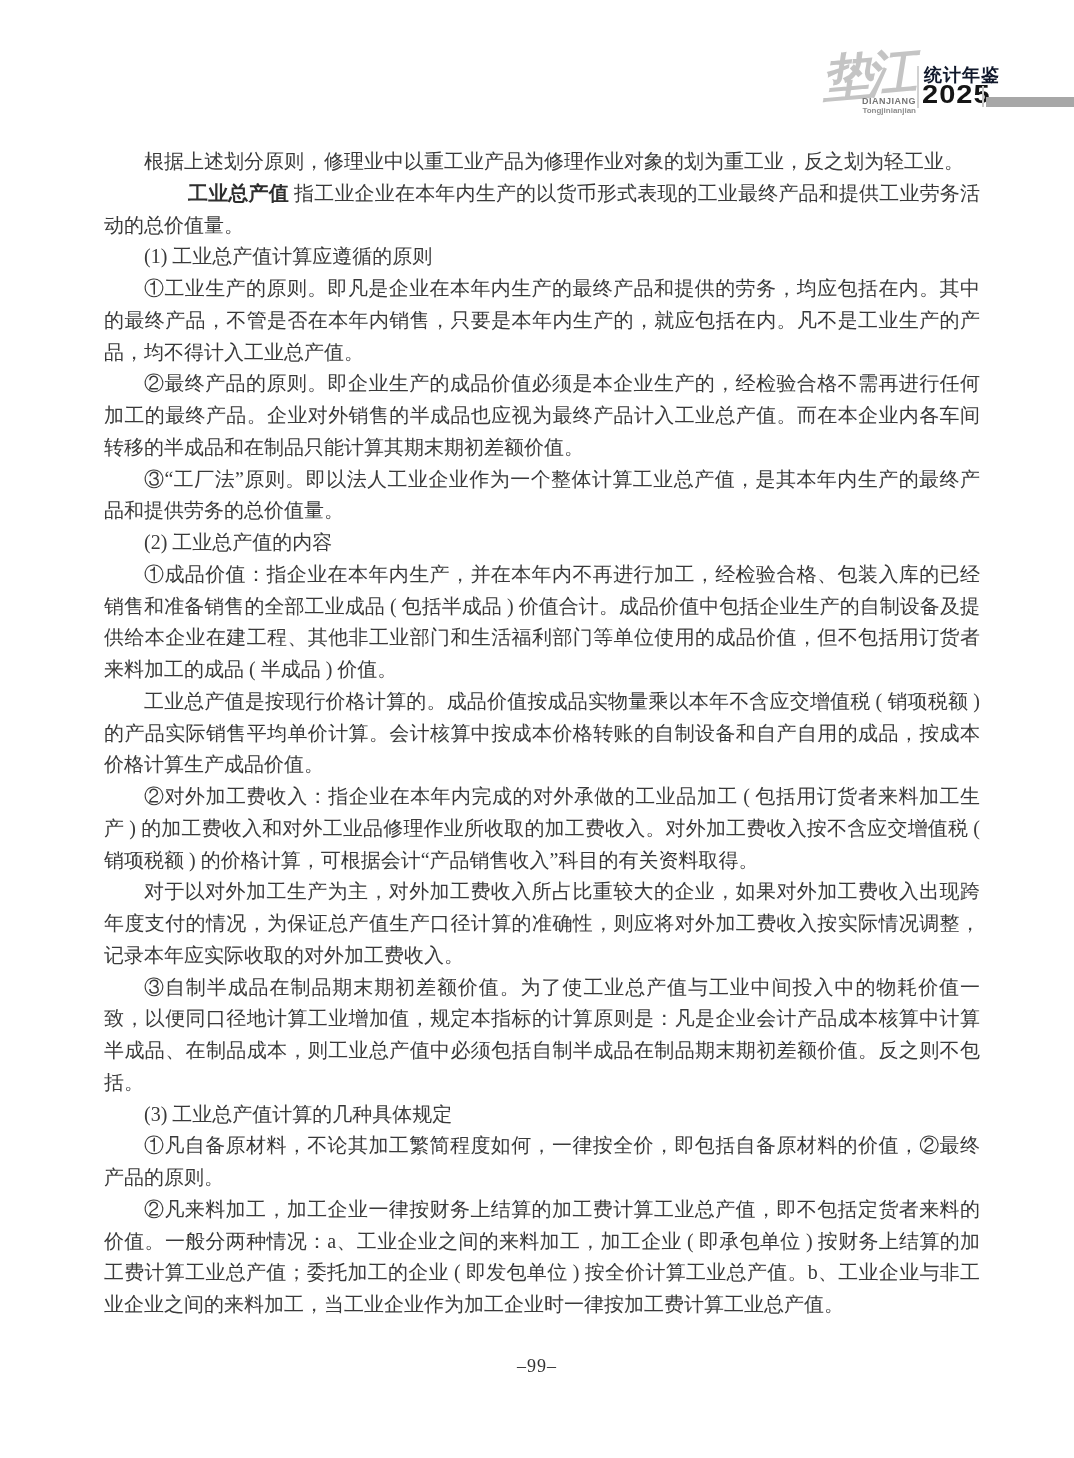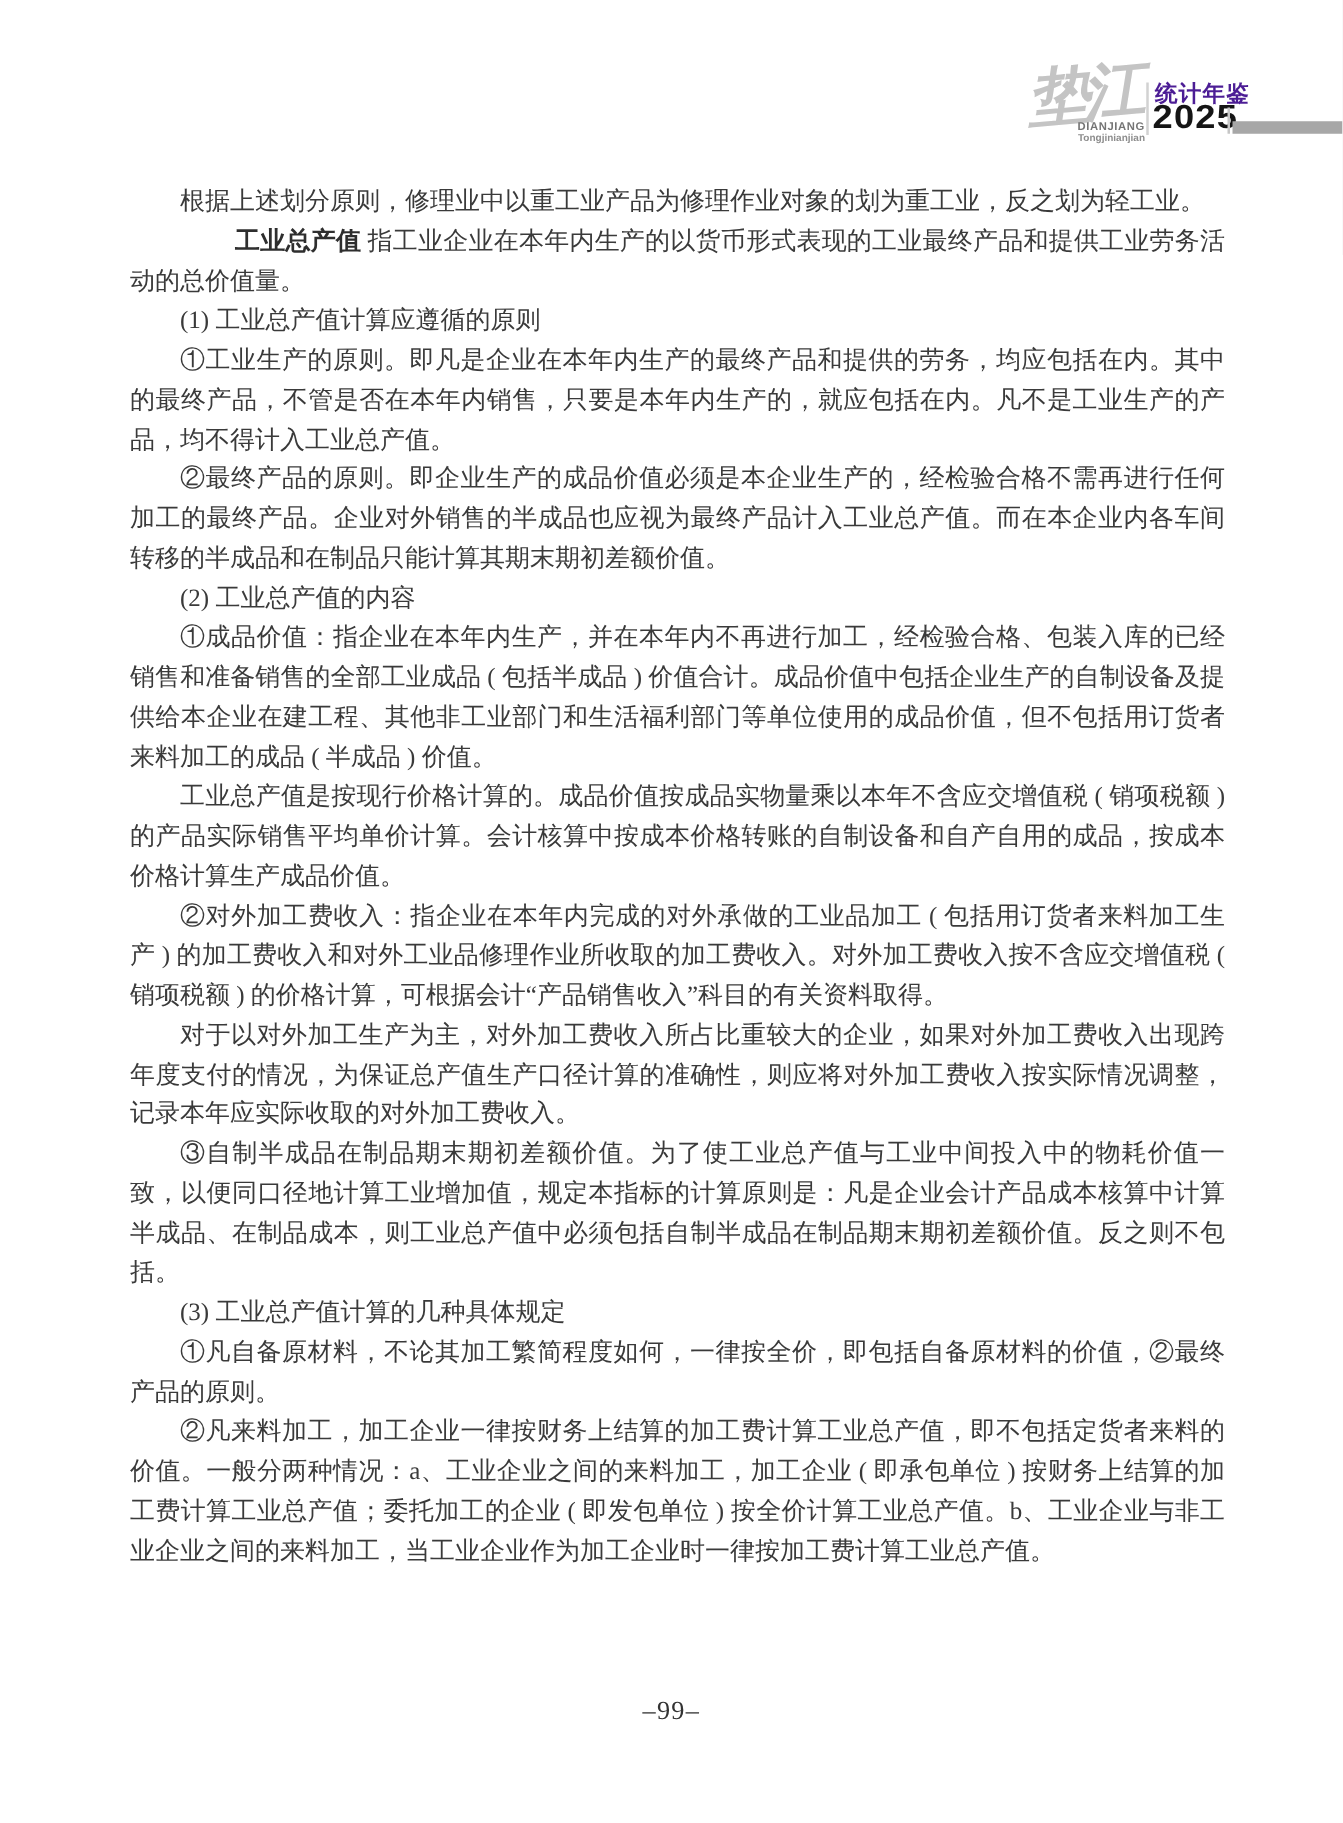--- a/index.html
+++ b/index.html
@@ -46,21 +46,21 @@
     width: 2px; height: 42px;
     background: #d2d2d2;
   }
   .logo-title {
     position: absolute;
     left: 924px; top: 63px;
     font-family: "Liberation Sans", sans-serif;
     font-size: 18px;
     font-weight: 900;
     letter-spacing: 1px;
-    color: #4c1d95;
+    color: #0f172a;
     white-space: nowrap;
   }
   .logo-year {
     position: absolute;
     left: 922px; top: 80px;
     font-family: "Liberation Sans", sans-serif;
     font-size: 29px;
     line-height: 29px;
     font-weight: 900;
     letter-spacing: 1px;
@@ -102,21 +102,21 @@
     color: #2e2e2e;
     margin-left: 44px;
   }
 
   
   .pageno {
     position: absolute;
     left: 0; top: 1356px;
     width: 100%;
     text-align: center;
-    font-size: 21px;
+    font-size: 18px;
     letter-spacing: 1px;
     color: #333333;
   }
 </style>
 </head>
 <body>
 
 <div class="page">
 
   <div>
@@ -131,20 +131,21 @@
     <div class="logo-end-divider"></div>
   </div>
   <div class="header-bar"></div>
 
   <div class="content">
     <p>根据上述划分原则，修理业中以重工业产品为修理作业对象的划为重工业，反之划为轻工业。</p>
     <p><b class="term">工业总产值</b><span> 指工业企业在本年内生产的以货币形式表现的工业最终产品和提供工业劳务活动的总价值量。</span></p>
     <p>(1) 工业总产值计算应遵循的原则</p>
     <p>①工业生产的原则。即凡是企业在本年内生产的最终产品和提供的劳务，均应包括在内。其中的最终产品，不管是否在本年内销售，只要是本年内生产的，就应包括在内。凡不是工业生产的产品，均不得计入工业总产值。</p>
     <p>②最终产品的原则。即企业生产的成品价值必须是本企业生产的，经检验合格不需再进行任何加工的最终产品。企业对外销售的半成品也应视为最终产品计入工业总产值。而在本企业内各车间转移的半成品和在制品只能计算其期末期初差额价值。</p>
+    <p>③“工厂法”原则。即以法人工业企业作为一个整体计算工业总产值，是其本年内生产的最终产品和提供劳务的总价值量。</p>
     <p>(2) 工业总产值的内容</p>
     <p>①成品价值：指企业在本年内生产，并在本年内不再进行加工，经检验合格、包装入库的已经销售和准备销售的全部工业成品 ( 包括半成品 ) 价值合计。成品价值中包括企业生产的自制设备及提供给本企业在建工程、其他非工业部门和生活福利部门等单位使用的成品价值，但不包括用订货者来料加工的成品 ( 半成品 ) 价值。</p>
     <p>工业总产值是按现行价格计算的。成品价值按成品实物量乘以本年不含应交增值税 ( 销项税额 ) 的产品实际销售平均单价计算。会计核算中按成本价格转账的自制设备和自产自用的成品，按成本价格计算生产成品价值。</p>
     <p>②对外加工费收入：指企业在本年内完成的对外承做的工业品加工 ( 包括用订货者来料加工生产 ) 的加工费收入和对外工业品修理作业所收取的加工费收入。对外加工费收入按不含应交增值税 ( 销项税额 ) 的价格计算，可根据会计“产品销售收入”科目的有关资料取得。</p>
     <p>对于以对外加工生产为主，对外加工费收入所占比重较大的企业，如果对外加工费收入出现跨年度支付的情况，为保证总产值生产口径计算的准确性，则应将对外加工费收入按实际情况调整，记录本年应实际收取的对外加工费收入。</p>
     <p>③自制半成品在制品期末期初差额价值。为了使工业总产值与工业中间投入中的物耗价值一致，以便同口径地计算工业增加值，规定本指标的计算原则是：凡是企业会计产品成本核算中计算半成品、在制品成本，则工业总产值中必须包括自制半成品在制品期末期初差额价值。反之则不包括。</p>
     <p>(3) 工业总产值计算的几种具体规定</p>
     <p>①凡自备原材料，不论其加工繁简程度如何，一律按全价，即包括自备原材料的价值，②最终产品的原则。</p>
     <p>②凡来料加工，加工企业一律按财务上结算的加工费计算工业总产值，即不包括定货者来料的价值。一般分两种情况：a、工业企业之间的来料加工，加工企业 ( 即承包单位 ) 按财务上结算的加工费计算工业总产值；委托加工的企业 ( 即发包单位 ) 按全价计算工业总产值。b、工业企业与非工业企业之间的来料加工，当工业企业作为加工企业时一律按加工费计算工业总产值。</p>
 

